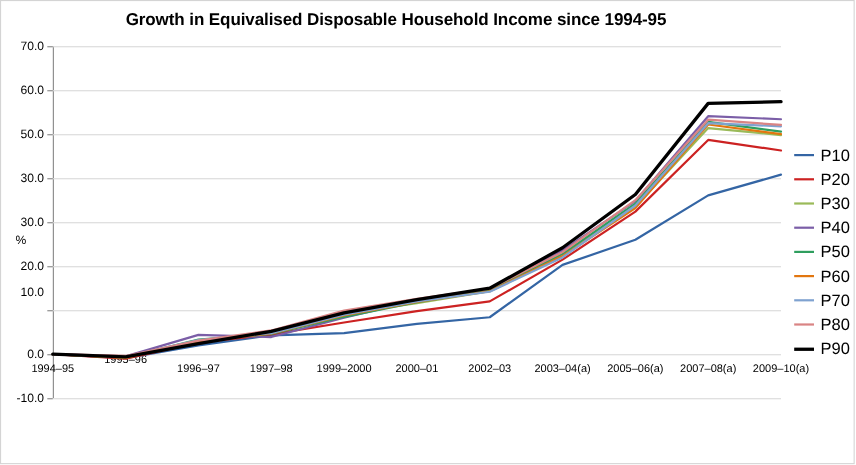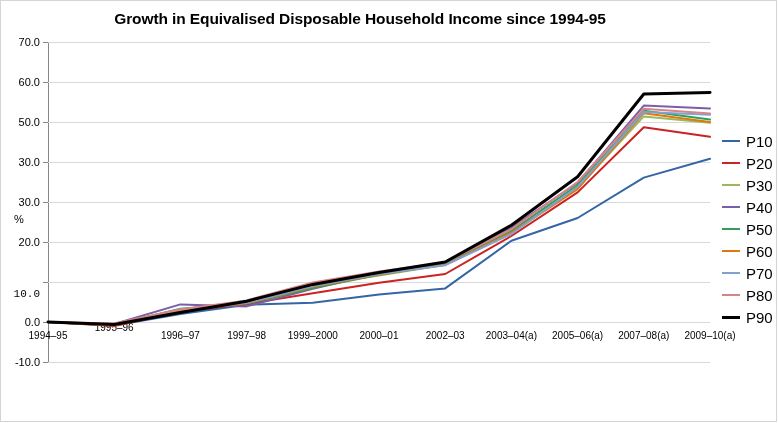--- a/index.html
+++ b/index.html
@@ -155,21 +155,21 @@
         <div class="ylabel-val" style="top: 40px;">60.0</div>
         <div class="tick-y" style="top: 80px;"></div>
         <div class="ylabel-val" style="top: 80px;">50.0</div>
         <div class="tick-y" style="top: 120px;"></div>
         <div class="ylabel-val" style="top: 120px;">30.0</div>
         <div class="tick-y" style="top: 160px;"></div>
         <div class="ylabel-val" style="top: 160px;">30.0</div>
         <div class="tick-y" style="top: 200px;"></div>
         <div class="ylabel-val" style="top: 200px;">20.0</div>
         <div class="tick-y" style="top: 240px;"></div>
-        <div class="ylabel-val" style="top: 252px; font-family: Liberation Mono, monospace;">10.0</div>
+        <div class="ylabel-val" style="top: 224px;">10.0</div>
         <div class="tick-y" style="top: 280px;"></div>
         <div class="ylabel-val" style="top: 280px;">0.0</div>
         <div class="tick-y" style="top: 320px;"></div>
         <div class="ylabel-val" style="top: 320px;">-10.0</div>
       </div>
     <div id="xticklabels">
         <div class="xlabel" style="left: 0px; top: 280px; margin-top: 8px;">1994–95</div>
         <div class="xlabel" style="left: 66.2px; top: 280px; margin-top: 0;">1995–96</div>
         <div class="xlabel" style="left: 132.4px; top: 280px; margin-top: 8px;">1996–97</div>
         <div class="xlabel" style="left: 198.6px; top: 280px; margin-top: 8px;">1997–98</div>

